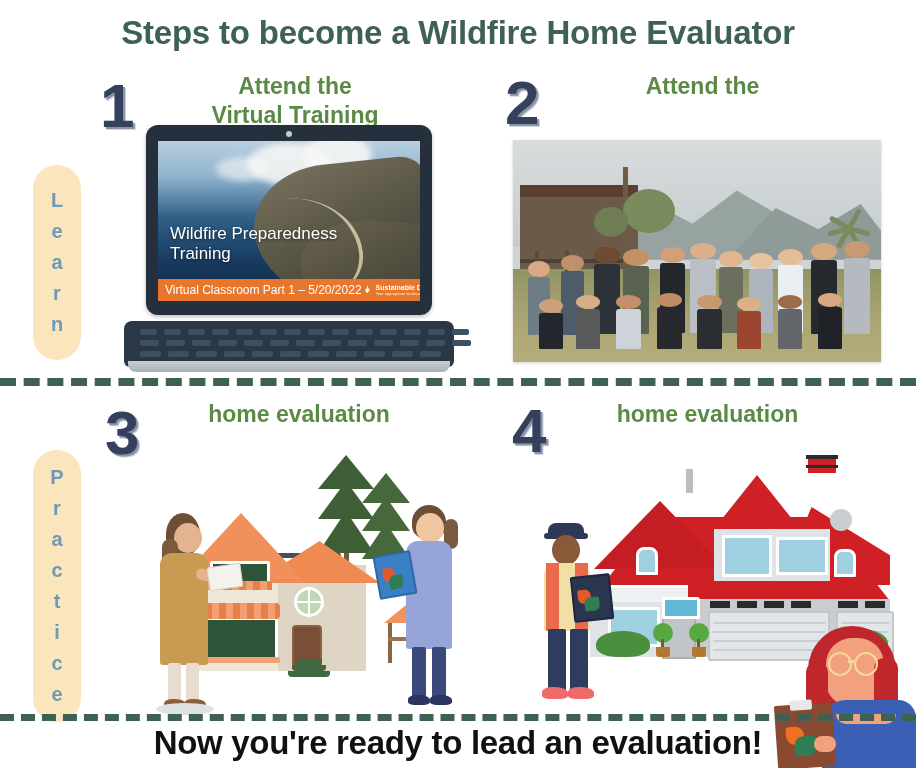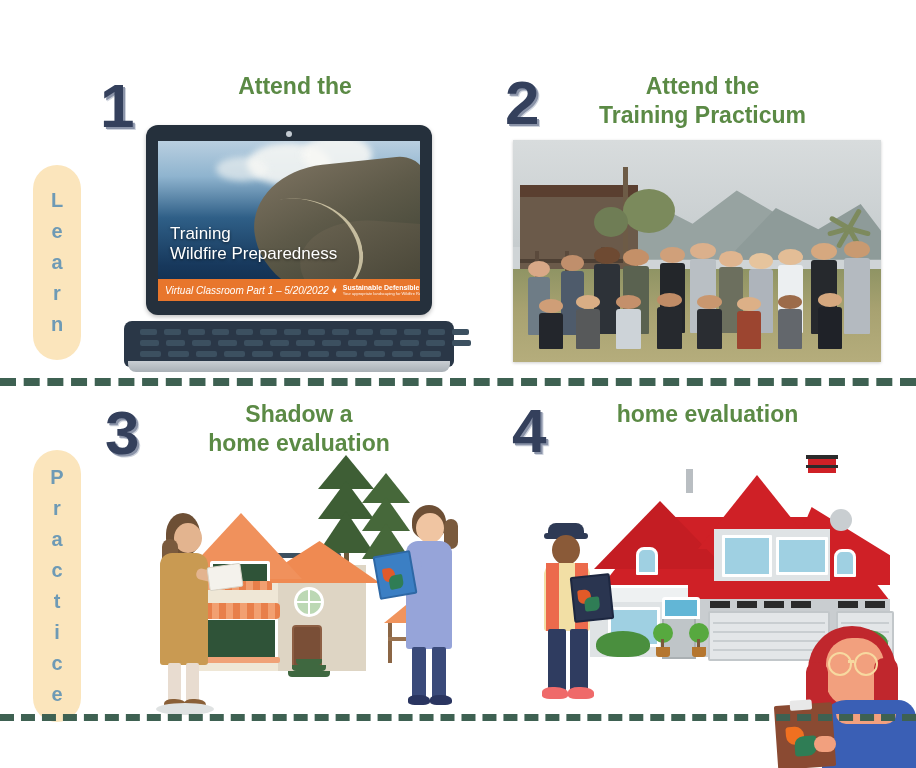--- a/index.html
+++ b/index.html
@@ -85,21 +85,21 @@
   }
   .slide-title{
     position:absolute;left:12px;bottom:36px;color:#fff;font-size:17px;
     font-weight:normal;line-height:1.22;text-shadow:0 1px 3px rgba(0,0,0,.6);
   }
   .slide-bar{
     position:absolute;left:0;bottom:0;width:100%;height:22px;background:#e8762c;
     display:flex;align-items:center;justify-content:space-between;padding:0 7px;
     box-sizing:border-box;
   }
-  .slide-bar-left{color:#fff;font-size:10px;white-space:nowrap;font-style:italic;}
+  .slide-bar-left{color:#fff;font-size:12px;white-space:nowrap;}
   .slide-bar-right{display:flex;align-items:center;gap:3px;}
   .sds-mark{width:11px;height:11px;color:#fff;}
   .sds-txt1{color:#fff;font-size:7px;font-weight:bold;line-height:1.1;white-space:nowrap;}
   .sds-txt2{color:#fff;font-size:4px;line-height:1.1;white-space:nowrap;opacity:.9;}
   .rcd-logo{
     position:absolute;left:16px;top:10px;width:58px;height:58px;border-radius:50%;
     background:radial-gradient(circle at 35% 30%,#5d7a45,#3f5c37 70%,#33492c 100%);
     border:2px solid rgba(255,255,255,.35);
     display:flex;flex-direction:column;align-items:center;justify-content:center;
   }
@@ -193,20 +193,21 @@
   .w-body{position:absolute;background:#3a5fb5;}
   .w-board{position:absolute;background:#8a4a32;border-radius:2px;}
   .w-clip{position:absolute;background:#e8e8e8;border-radius:2px;}
   .w-glass{position:absolute;border:2.5px solid #f7d9a0;border-radius:50%;}
 </style>
 </head>
 <body>
 
 <div id="stage">
 
+  <div class="title">Steps to become a Wildfire Home Evaluator</div>
 
   <div class="pill" id="pill-learn">
     <span>L</span>
     <span>e</span>
     <span>a</span>
     <span>r</span>
     <span>n</span>
   </div>
   <div class="pill" id="pill-practice">
     <span>P</span>
@@ -215,43 +216,43 @@
     <span>c</span>
     <span>t</span>
     <span>i</span>
     <span>c</span>
     <span>e</span>
   </div>
 
   <div class="num" style="left:100px;top:75px;">1</div>
   <div class="step-head" style="left:170px;top:72px;width:250px;">
     <div>Attend the</div>
+    <div>Virtual Training</div>
   </div>
 
   <div class="num" style="left:505px;top:72px;">2</div>
   <div class="step-head" style="left:570px;top:72px;width:265px;">
     <div>Attend the</div>
-    <div>Training Practicum</div>
   </div>
 
   <div id="laptop">
     <div class="lap-lid">
       <div class="lap-cam"></div>
       <div class="lap-screen">
         <div class="smoke" style="left:34%;top:2px;width:84px;height:42px;"></div>
         <div class="smoke" style="left:55%;top:-6px;width:70px;height:40px;"></div>
         <div class="smoke" style="left:22%;top:16px;width:52px;height:24px;opacity:.7;"></div>
         <div class="land"></div>
         <div class="land2"></div>
         <div class="beach"></div>
 
 
         <div class="slide-title">
+          <div>Wildfire Preparedness</div>
           <div>Training</div>
-          <div>Wildfire Preparedness</div>
         </div>
 
         <div class="slide-bar">
           <div class="slide-bar-left">Virtual Classroom Part 1 – 5/20/2022</div>
           <div class="slide-bar-right">
             <svg class="sds-mark" viewBox="0 0 24 24">
               <path fill="currentColor" d="M12 2c2 4-1 5 1 9 1-2 3-2 3-2 1 4-2 9-4 11-3-1-6-5-5-9 1 2 2 2 2 2 0-5 3-7 3-11z"></path>
             </svg>
             <div>
               <div class="sds-txt1">Sustainable Defensible Space</div>
@@ -414,21 +415,20 @@
     <div class="person" style="left:83%;width:24px;height:56px;bottom:6%;">
       <div class="p-head" style="height:14px;background:#d5a87f;"></div>
       <div class="p-body" style="height:42px;background:#1f2228;"></div>
     </div>
   </div>
 
   <div class="dash" id="divider-mid"></div>
 
   <div class="num" style="left:105px;top:402px;">3</div>
   <div class="step-head" style="left:175px;top:400px;width:248px;">
-    <div>Shadow a</div>
     <div>home evaluation</div>
   </div>
 
   <div class="num" style="left:512px;top:400px;">4</div>
   <div class="step-head" style="left:580px;top:400px;width:255px;">
     <div>home evaluation</div>
   </div>
 
   <div id="illus3">
 
@@ -603,14 +603,15 @@
     <div class="w-board" style="left:6px;top:86px;width:58px;height:64px;transform:rotate(-4deg);">
       <div class="w-clip" style="left:16px;top:-4px;width:22px;height:10px;"></div>
       <div style="position:absolute;left:10px;top:22px;width:18px;height:18px;background:#f07020;border-radius:3px 9px 3px 9px;"></div>
       <div style="position:absolute;left:18px;top:32px;width:22px;height:20px;background:#2f7d55;border-radius:9px 3px 9px 3px;"></div>
     </div>
     <div style="position:absolute;left:44px;top:118px;width:22px;height:16px;background:#f2a07e;border-radius:8px;"></div>
   </div>
 
   <div class="dash" id="divider-bottom"></div>
 
+  <div class="banner">Now you're ready to lead an evaluation!</div>
 
 </div>
 
 </body></html>

